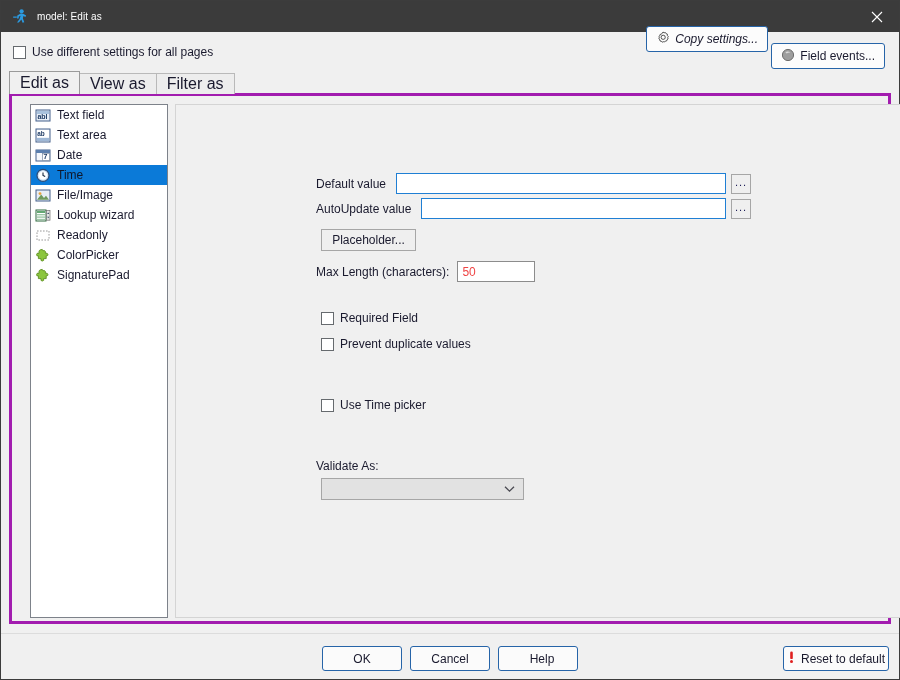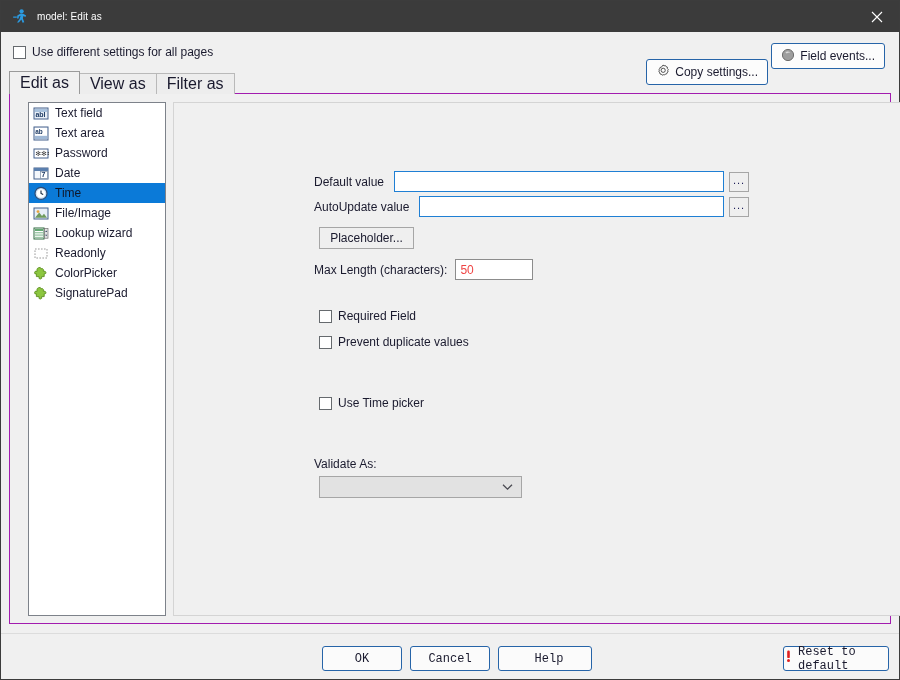--- a/index.html
+++ b/index.html
@@ -78,21 +78,21 @@
     border-radius: 3px;
     display: flex; align-items: center;
     justify-content: center;
     gap: 5px;
     padding: 0 9px;
     font-size: 12px;
     color: #1a1a2e;
     cursor: pointer;
     white-space: nowrap;
   }
-  #copy-settings-btn { right: 131px; top: 58px; }
+  #copy-settings-btn { right: 131px; top: 25px; font-style: italic; }
   #field-events-btn  { right: 14px;  top: 42px; }
 
   
   #tabrow {
     position: absolute; left: 8px; top: 70px;
     height: 23px;
     display: flex; align-items: flex-end;
     z-index: 3;
   }
   .tab {
@@ -113,21 +113,21 @@
     background: #f0f0f0;
     border-color: #9a9a9a;
     z-index: 4;
   }
 
   
   #bodypanel {
     position: absolute; left: 8px; top: 92px;
     width: 882px; height: 531px;
     background: #f0f0f0;
-    border: 1px solid #a21caf;
+    border: 3px solid #a21caf;
   }
 
   
   #typelist {
     position: absolute; left: 18px; top: 8px;
     width: 138px; height: 514px;
     background: #ffffff;
     border: 1px solid #7d828a;
     overflow: hidden;
   }
@@ -243,25 +243,25 @@
     position: absolute; top: 12px;
     height: 25px;
     background: #fbfbfb;
     border: 1px solid #2664a8;
     border-radius: 3px;
     font-size: 12px;
     color: #1a1a2e;
     cursor: pointer;
     display: flex; align-items: center; justify-content: center;
     gap: 5px;
-    font-family: Liberation Mono, monospace;
+    font-family: Liberation Sans, sans-serif;
   }
   #ok-btn     { left: 321px; width: 80px; }
   #cancel-btn { left: 409px; width: 80px; }
-  #help-btn   { left: 497px; width: 94px; padding-left: 8px; }
+  #help-btn   { left: 497px; width: 80px; padding-left: 8px; }
   #reset-btn  { left: 782px; width: 106px; }
 </style>
 </head>
 <body>
 
 <div id="window">
 
   <div id="titlebar">
     <div id="title-icon">
       <svg width="17" height="17" viewBox="0 0 17 17">
@@ -331,29 +331,20 @@
           <svg width="16" height="15" viewBox="0 0 16 15">
             <rect x="1" y="1" width="14" height="13" fill="#eef3f9" stroke="#44618c" stroke-width="1"></rect>
             <rect x="2" y="2" width="12" height="7" fill="#ffffff"></rect>
             <text x="2.2" y="8.2" font-family="Liberation Sans, sans-serif" font-size="6.4" font-weight="bold" fill="#1d3a63">ab</text>
             <rect x="2" y="10" width="12" height="3" fill="#9fb8d6"></rect>
           </svg>
         </span>
         <span class="li-label">Text area</span>
       </div>
 
-      <div class="listitem">
-        <span class="li-icon">
-          <svg width="16" height="15" viewBox="0 0 16 15">
-            <rect x="1" y="3" width="14" height="9" fill="#ffffff" stroke="#44618c" stroke-width="1"></rect>
-            <text x="2.2" y="9.6" font-family="Liberation Sans, sans-serif" font-size="7" fill="#444">✻✻✻</text>
-          </svg>
-        </span>
-        <span class="li-label">Password</span>
-      </div>
 
       <div class="listitem">
         <span class="li-icon">
           <svg width="16" height="15" viewBox="0 0 16 15">
             <rect x="1" y="2" width="14" height="11" fill="#f4f7fb" stroke="#44618c" stroke-width="1"></rect>
             <rect x="1" y="2" width="14" height="3" fill="#5b7fae"></rect>
             <rect x="7.5" y="5.5" width="7" height="7" fill="#ffffff" stroke="#7a8ca3" stroke-width=".7"></rect>
             <text x="8.6" y="11.4" font-family="Liberation Sans, sans-serif" font-size="7" font-weight="bold" fill="#1d3a63">7</text>
           </svg>
         </span>

